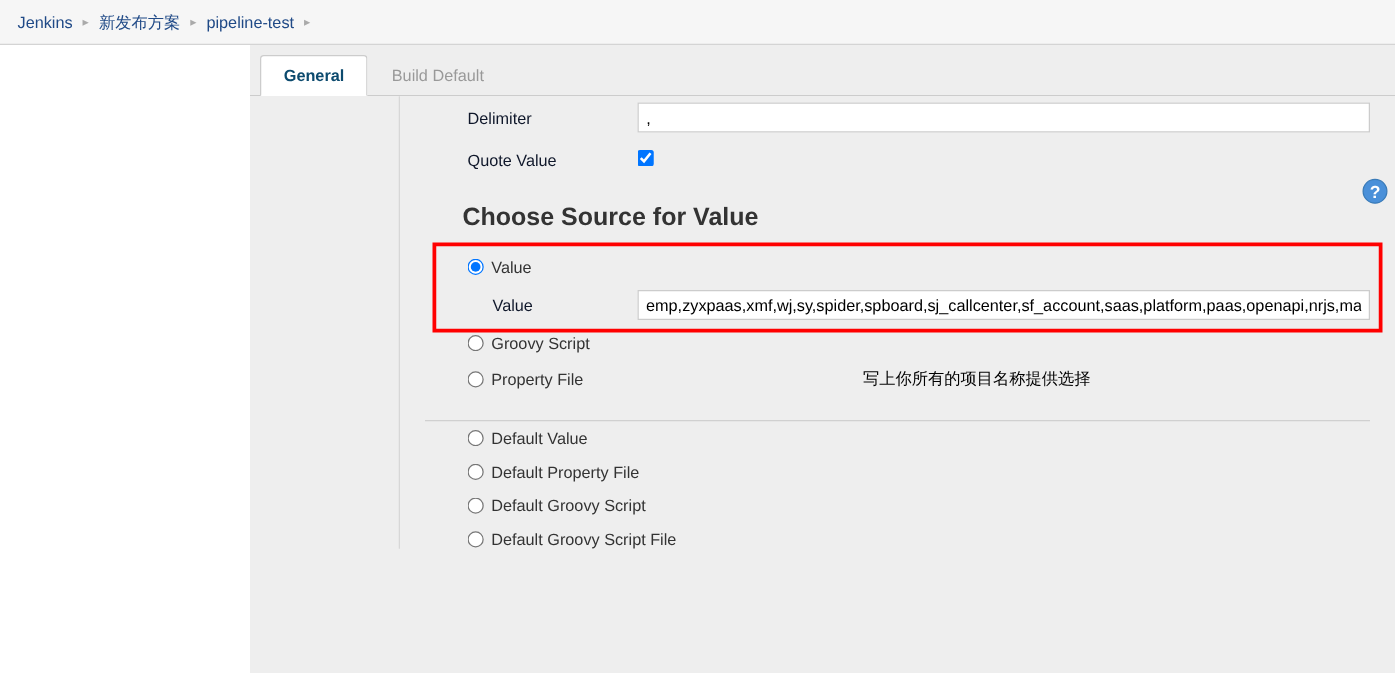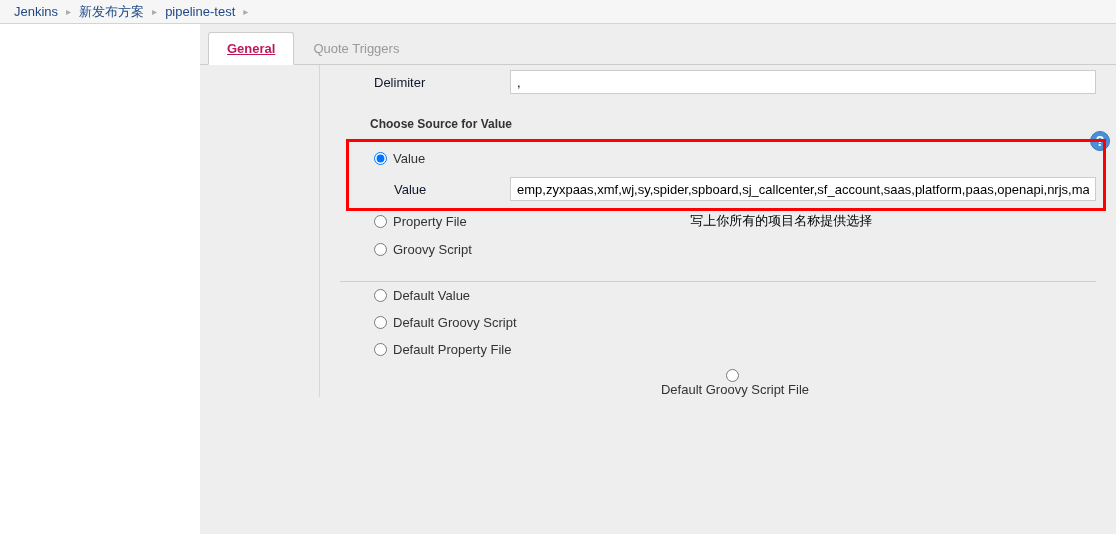--- a/index.html
+++ b/index.html
@@ -2,21 +2,21 @@
 <html><head>
   <meta charset="utf-8">
   <style>
     * { box-sizing: border-box; margin: 0; padding: 0; }
     body { font-family: Arial, Helvetica, sans-serif; font-size: 13px; color: #333; background: #fff; width: 1116px; }
     
     
     .breadcrumb-bar { 
       background: #f6f6f6; 
       border-bottom: 1px solid #d4d4d4; 
-      height: 24px; 
+      height: 36px; 
       display: flex; 
       align-items: center; 
       padding: 0 8px;
       position: relative;
     }
     .breadcrumb-item { 
       color: #204a87; 
       cursor: pointer; 
       padding: 0 6px;
     }
@@ -42,27 +42,26 @@
     .tab { 
       padding: 8px 18px; 
       color: #999; 
       cursor: pointer; 
       font-size: 13px;
       border: 1px solid transparent;
       border-bottom: none;
       margin-bottom: -1px;
     }
     .tab.active { 
-      color: #be185d; 
+      color: #0c4a6e; 
       font-weight: bold; 
       background: #fff; 
       border: 1px solid #ccc; 
       border-bottom: 1px solid #fff;
       border-radius: 3px 3px 0 0;
-      text-decoration: underline;
     }
 
     
     .tab-content { 
       display: flex;
       background: #eee;
     }
     .inner-left { width: 120px; background: #eee; border-right: 1px solid #d7d7d7;}
     .inner-main { flex: 1; padding: 0; background: #eee; position: relative; }
 
@@ -89,21 +88,21 @@
       padding: 3px 6px; 
       border: 1px solid #ccc; 
       font-size: 13px; 
       height: 24px;
       font-family: inherit;
     }
     input[type=checkbox] { margin: 0; }
     input[type=radio] { margin-right: 6px; vertical-align: middle;}
 
     .section-heading { 
-      font-size: 12px; 
+      font-size: 20px; 
       font-weight: bold; 
       color: #333; 
       padding: 18px 0 14px 0;
     }
 
     .radio-row { 
       display: flex; 
       align-items: center; 
       padding: 6px 0 6px 4px;
     }
@@ -156,97 +155,103 @@
   <span class="breadcrumb-item">pipeline-test</span>
   <span class="breadcrumb-sep">▸</span>
 </div>
 
 <div class="layout">
   <div class="left-col"></div>
   <div class="main-col">
 
     <div class="tabbar">
       <div class="tab active">General</div>
-      <div class="tab">Quote Triggers</div>
+      <div class="tab">Build Default</div>
     </div>
 
     <div class="tab-content">
       <div class="inner-left"></div>
       <div class="inner-main">
 
         <div class="help-icon">?</div>
 
         <div class="form-pad">
 
           <div class="section-offset">
 
             <div class="form-row">
               <div class="form-label">Delimiter</div>
               <div class="form-control">
                 <input type="text" value="," style="">
               </div>
             </div>
 
+            <div class="form-row">
+              <div class="form-label">Quote Value</div>
+              <div class="form-control">
+                <input type="checkbox" checked="" style="">
+              </div>
+            </div>
           </div>
 
           <div class="section-offset">
             <div class="section-heading">Choose Source for Value</div>
 
             <div style="position: relative;">
 
               <div class="radio-row">
                 <input type="radio" name="sfv" checked="" style="">
                 <label>Value</label>
               </div>
 
               <div class="form-row">
                 <div class="form-label sub">Value</div>
                 <div class="form-control">
                   <input type="text" value="emp,zyxpaas,xmf,wj,sy,spider,spboard,sj_callcenter,sf_account,saas,platform,paas,openapi,nrjs,ma" style="">
                 </div>
               </div>
 
               <div class="annotation-box" style="left:-24px; top:-6px; width:760px; height:72px;"></div>
+
+              <div class="radio-row">
+                <input type="radio" name="sfv" style="">
+                <label>Groovy Script</label>
+              </div>
 
               <div class="radio-row">
                 <input type="radio" name="sfv" style="">
                 <label>Property File</label>
                 <div style="flex:1; text-align:center;">
                   <span class="annotation-text">写上你所有的项目名称提供选择</span>
                 </div>
               </div>
 
-              <div class="radio-row">
-                <input type="radio" name="sfv" style="">
-                <label>Groovy Script</label>
-              </div>
-
             </div>
           </div>
 
           <hr class="sep">
 
           <div class="section-offset">
 
             <div class="radio-row">
               <input type="radio" name="sfdv" style="">
               <label>Default Value</label>
             </div>
 
             <div class="radio-row">
               <input type="radio" name="sfdv" style="">
+              <label>Default Property File</label>
+            </div>
+
+            <div class="radio-row">
+              <input type="radio" name="sfdv" style="">
               <label>Default Groovy Script</label>
             </div>
 
-            <div class="radio-row">
-              <input type="radio" name="sfdv" style="">
-              <label>Default Property File</label>
-            </div>
-
-            <div class="radio-row" style="padding-bottom:0;flex-direction:column;">
+            <div class="radio-row" style="padding-bottom:0;">
               <input type="radio" name="sfdv" style="">
               <label>Default Groovy Script File</label>
             </div>
           </div>
 
         </div>
       </div>
     </div>
 
   </div>

